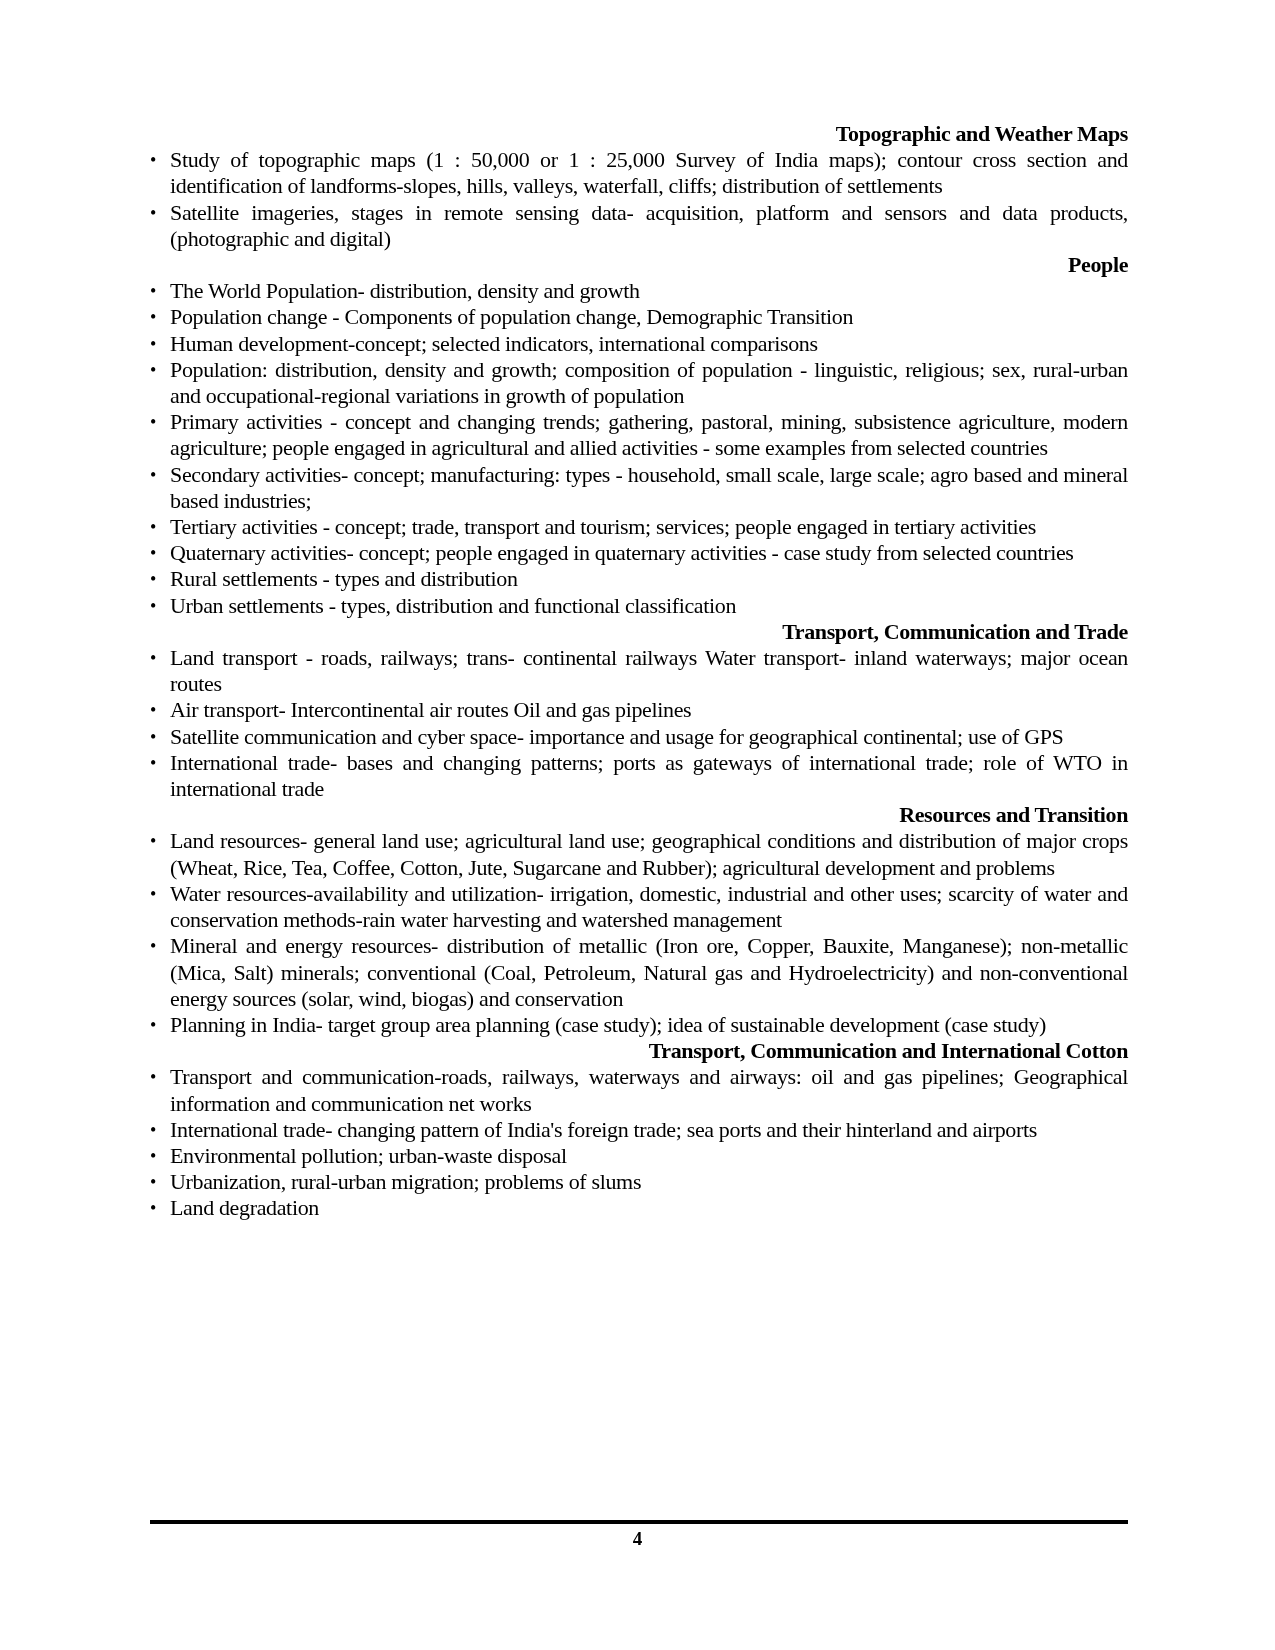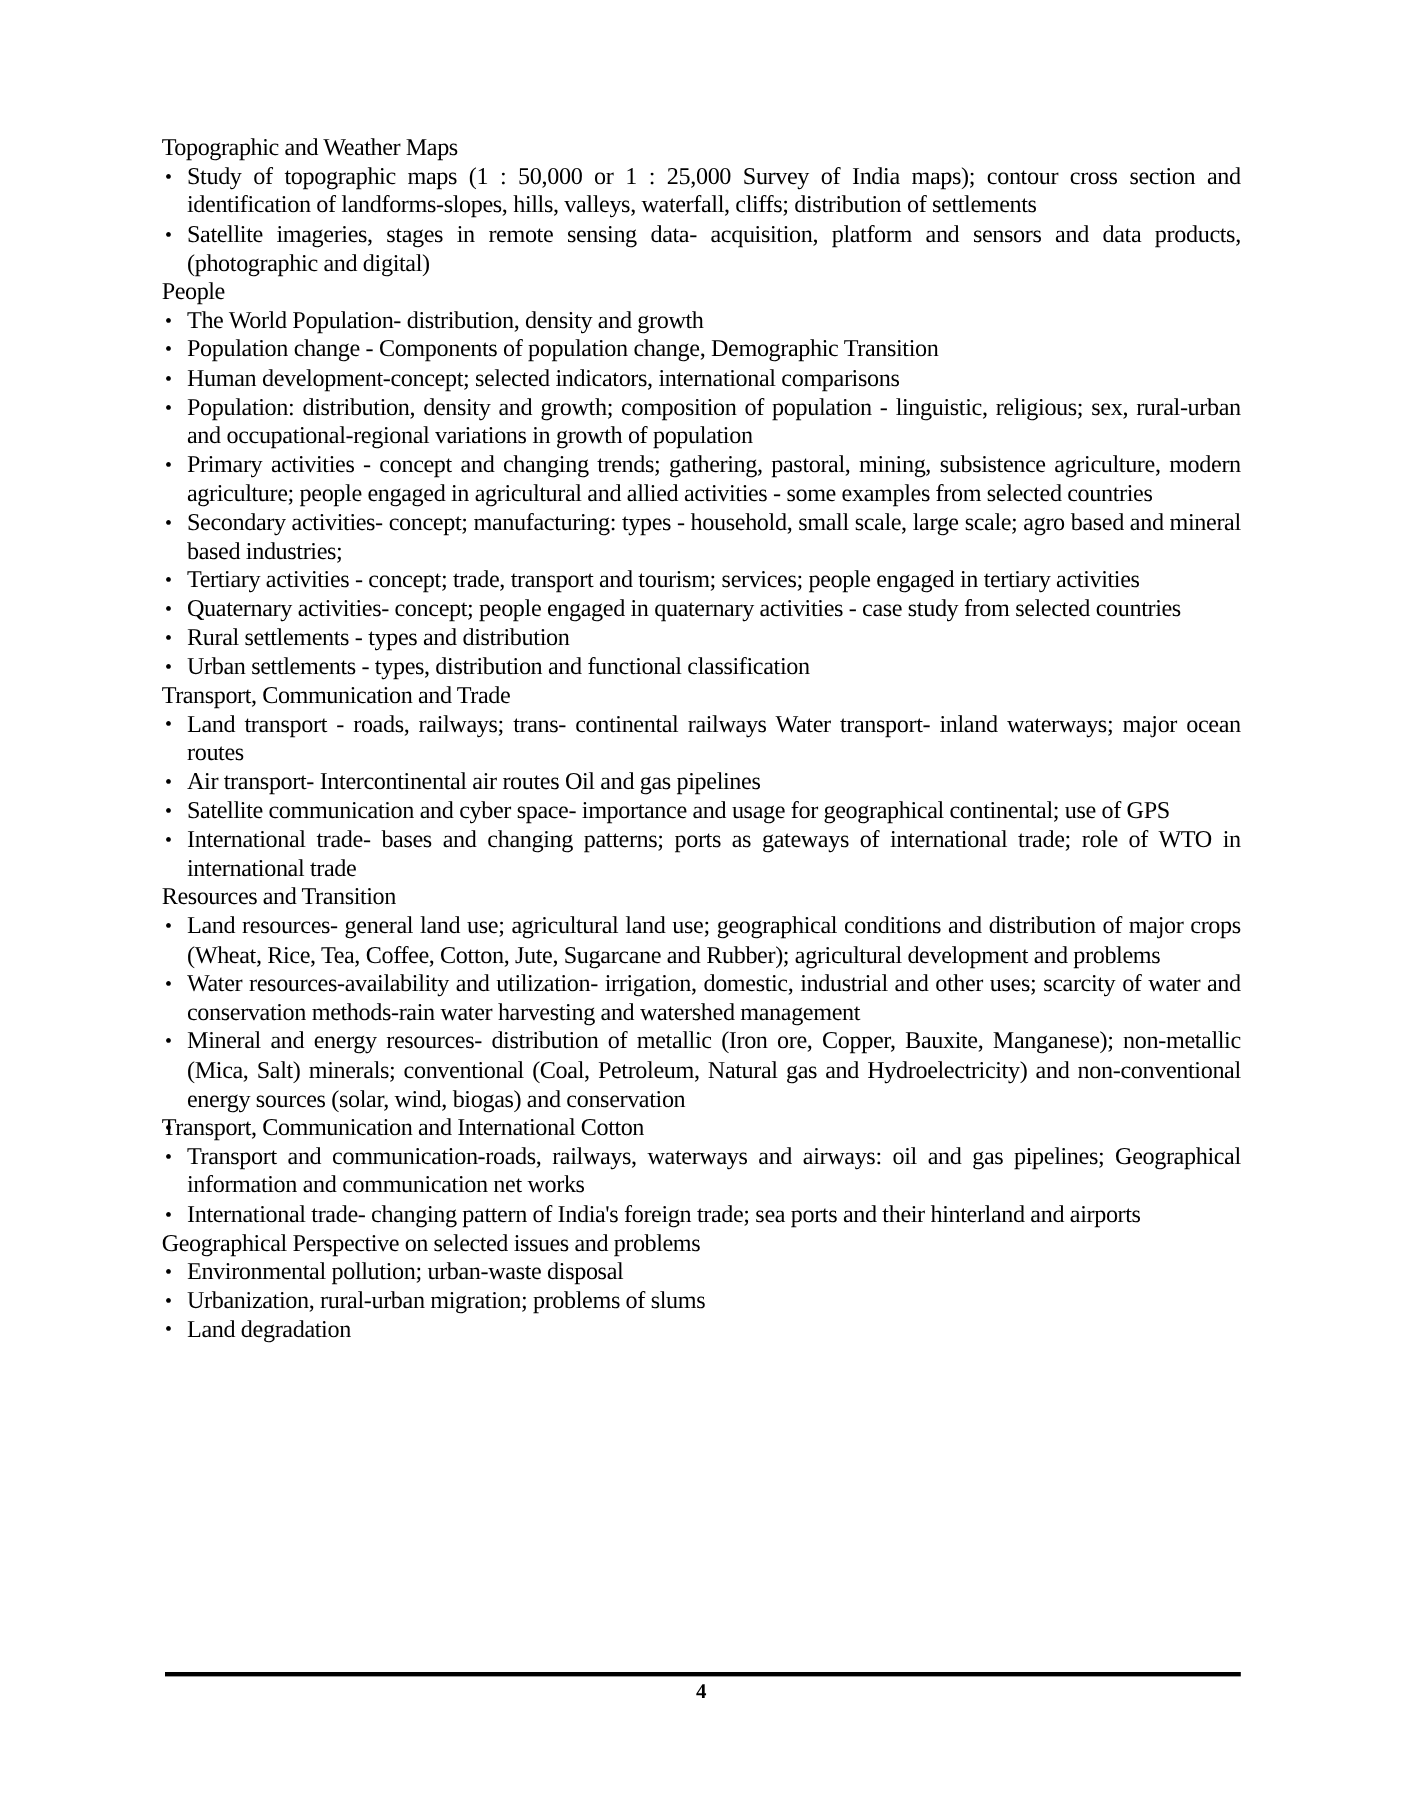--- a/index.html
+++ b/index.html
@@ -18,26 +18,27 @@
     .page-content {
       position: absolute;
       left: 147px;
       top: 121px;
       width: 981px;
       font-size: 22px;
       line-height: 26.2px;
       letter-spacing: -0.35px;
     }
     .section-heading {
-      font-weight: normal;
+      font-weight: bold;
       margin: 0;
       padding: 0;
       font-size: 22px;
       line-height: 26.2px;
       letter-spacing: -0.4px;
+      text-align: right;
     }
     ul.bullets {
       list-style: none;
       margin: 0;
       padding: 0;
     }
     ul.bullets li {
       position: relative;
       padding-left: 23px;
       text-align: justify;
@@ -115,34 +116,33 @@
       <li><span class="bullet-glyph">•</span><span>International trade- bases and changing patterns; ports as gateways of international trade; role of WTO in international trade</span></li>
     </ul>
   </section>
 
   <section>
     <h2 class="section-heading">Resources and Transition</h2>
     <ul class="bullets">
       <li><span class="bullet-glyph">•</span><span>Land resources- general land use; agricultural land use; geographical conditions and distribution of major crops (Wheat, Rice, Tea, Coffee, Cotton, Jute, Sugarcane and Rubber); agricultural development and problems</span></li>
       <li><span class="bullet-glyph">•</span><span>Water resources-availability and utilization- irrigation, domestic, industrial and other uses; scarcity of water and conservation methods-rain water harvesting and watershed management</span></li>
       <li><span class="bullet-glyph">•</span><span>Mineral and energy resources- distribution of metallic (Iron ore, Copper, Bauxite, Manganese); non-metallic (Mica, Salt) minerals; conventional (Coal, Petroleum, Natural gas and Hydroelectricity) and non-conventional energy sources (solar, wind, biogas) and conservation</span></li>
-      <li><span class="bullet-glyph">•</span></li>
+      <li><span class="bullet-glyph">•</span><span>Planning in India- target group area planning (case study); idea of sustainable development (case study)</span></li>
     </ul>
   </section>
 
   <section>
     <h2 class="section-heading">Transport, Communication and International Cotton</h2>
     <ul class="bullets">
       <li><span class="bullet-glyph">•</span><span>Transport and communication-roads, railways, waterways and airways: oil and gas pipelines; Geographical information and communication net works</span></li>
       <li><span class="bullet-glyph">•</span><span>International trade- changing pattern of India's foreign trade; sea ports and their hinterland and airports</span></li>
     </ul>
   </section>
 
   <section>
-    <h2 class="section-heading">Geographical Perspective on selected issues and problems</h2>
     <ul class="bullets">
       <li><span class="bullet-glyph">•</span><span>Environmental pollution; urban-waste disposal</span></li>
       <li><span class="bullet-glyph">•</span><span>Urbanization, rural-urban migration; problems of slums</span></li>
       <li><span class="bullet-glyph">•</span><span>Land degradation</span></li>
     </ul>
   </section>
 
 </div>
 
 <div class="footer-rule"></div>

